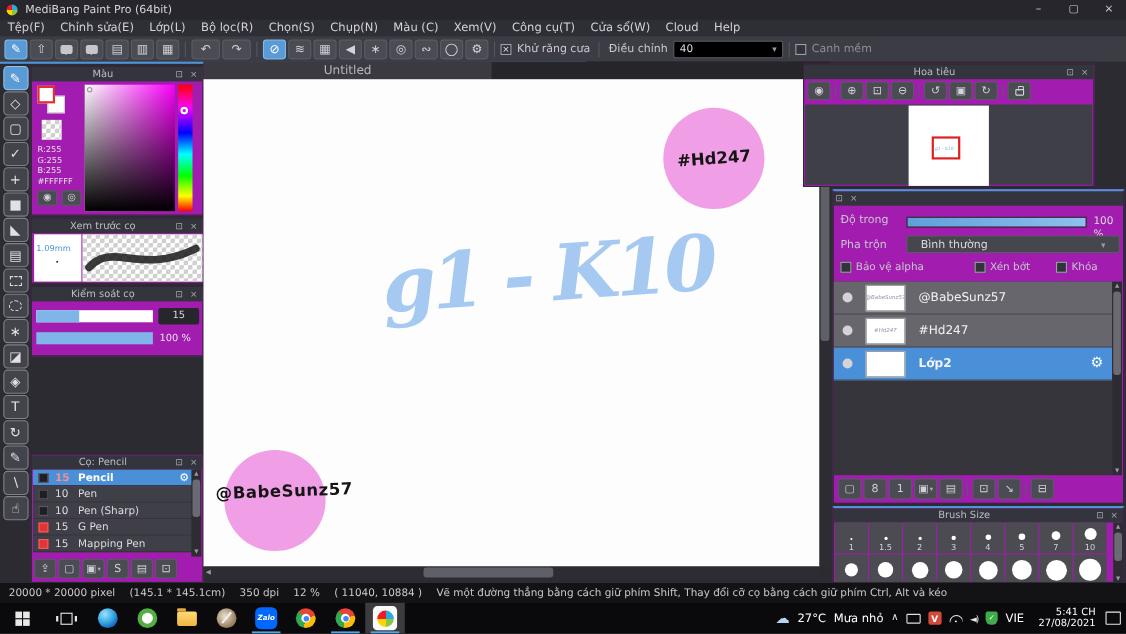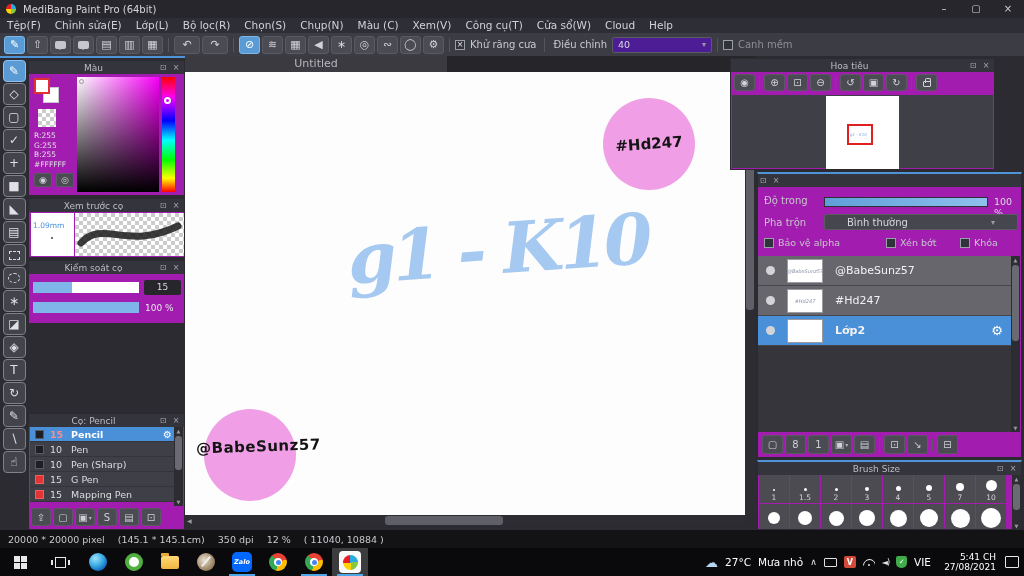--- a/index.html
+++ b/index.html
@@ -20,21 +20,21 @@
 .toolbar{position:absolute;left:0;top:33px;width:1024px;height:23px;background:#3c3c44;display:flex;align-items:center;padding-left:4px;gap:2px;font-size:10px;color:#c9c9cf}
 .tbtn{width:21px;height:18px;background:#4b4b53;border:1px solid #5a5a62;border-radius:3px;display:flex;align-items:center;justify-content:center;font-size:11px;color:#d2d2d8;flex:none}
 .tbtn.wide{width:26px}
 .tbtn.sel{background:#5b9bd5;border-color:#7db8ea;color:#fff}
 .vline{width:1px;height:14px;background:#55555d;margin:0 3px;flex:none}
 .bub{width:11px;height:8px;border-radius:2px;background:#c6c6cc;position:relative}
 .bub::after{content:'';position:absolute;left:2px;bottom:-4px;border:3px solid transparent;border-top-color:#c6c6cc}
 .cb{width:10px;height:10px;border:1px solid #9aa0a8;background:#32323a;display:flex;align-items:center;justify-content:center;font-size:8px;line-height:10px;color:#e8e8ec;flex:none}
 .tlabel{margin:0 3px;white-space:nowrap}
 .dim{color:#8e8e94}
-.dd{width:100px;height:16px;background:#4c1d95;border:1px solid #5a5a62;border-radius:2px;display:flex;align-items:center;padding:0 5px;font-size:9.5px;color:#dcdce0}
+.dd{width:100px;height:16px;background:#000000;border:1px solid #5a5a62;border-radius:2px;display:flex;align-items:center;padding:0 5px;font-size:9.5px;color:#dcdce0}
 .caret{margin-left:auto;color:#9a9aa0;font-size:8px}
 .accentline{position:absolute;left:0;top:56px;width:533px;height:2px;background:var(--accent)}
 
 
 .toolstrip{position:absolute;left:0;top:58px;width:28px;display:flex;flex-direction:column;align-items:center;padding-top:2px;gap:1px}
 .tool{width:23px;height:22px;background:#43434b;border:1px solid #80808a;border-radius:4px;display:flex;align-items:center;justify-content:center;color:#e0e0e6;font-size:12px;flex:none}
 .tool.sel{background:#5b9bd5;border-color:#8fc2f0;color:#fff}
 .dashbox{width:11px;height:9px;border:1px dashed #d8d8de}
 .dashcirc{width:12px;height:10px;border:1px dashed #d8d8de;border-radius:50%}
 
@@ -120,21 +120,21 @@
 .nav-view{position:absolute;left:1px;top:36px;right:1px;bottom:1px;background:#3f3f47}
 .nav-thumb{position:absolute;left:94px;top:1px;width:73px;height:73px;background:#fff}
 .nav-rect{position:absolute;left:21px;top:28px;width:26px;height:21px;border:2px solid #e02020}
 .nav-mini{position:absolute;left:1px;top:6px;font-size:4px;color:#7aaae0;font-style:italic;white-space:nowrap}
 
 
 .p-lay{left:757px;top:172px;width:265px;height:286px;border-top:2px solid var(--accent)}
 .ly-lab{position:absolute;font-size:10px;color:#c6c6cc}
 .ly-slider{position:absolute;left:66px;top:23px;width:164px;height:10px;background:linear-gradient(to right,#5f9fd8,#8fc0ee);border:1px solid #2e2e34}
 .ly-opval{position:absolute;left:236px;top:22px;font-size:9.5px;color:#dcdce0}
-.ly-dd{position:absolute;left:66px;top:40px;width:194px;height:16px;background:#46464e;border:1px solid #5a5a62;border-radius:2px;display:flex;align-items:center;padding:0 22px;font-size:10px;color:#d8d8dc}
+.ly-dd{position:absolute;left:66px;top:40px;width:194px;height:16px;background:#46464e;border:1px solid #5a5a62;border-radius:2px;display:flex;align-items:center;padding:0 12px;font-size:10px;color:#d8d8dc}
 .ly-checks{position:absolute;left:6px;top:63px;display:flex;align-items:center;font-size:9.5px;color:#c6c6cc}
 .lcg{display:flex;align-items:center;gap:4px}
 .lcg.w1{width:122px}.lcg.w2{width:74px}
 .ly-list{position:absolute;left:0;top:82px;width:253px;height:176px;background:#35353b}
 .lrow{height:30px;background:#66666c;border-bottom:1px solid #46464c;display:flex;align-items:center;position:relative}
 .lrow.sel{background:var(--selrow)}
 .leye{width:9px;height:9px;border-radius:50%;background:#d4d4d8;margin-left:8px;flex:none}
 .lthumb{width:36px;height:24px;background:#fff;margin-left:12px;border:1px solid #9a9aa0;display:flex;align-items:center;justify-content:center;overflow:hidden;flex:none}
 .lname{margin-left:12px;font-size:11px;color:#f2f2f4;white-space:nowrap}
 .lrow.sel .lname{font-weight:bold}
@@ -593,20 +593,21 @@
     <span class="sarr" style="bottom:1px">▼</span>
   </div>
 </div>
 
 <div class="status">
   <span>20000 * 20000 pixel</span>
   <span>(145.1 * 145.1cm)</span>
   <span>350 dpi</span>
   <span>12 %</span>
   <span>( 11040, 10884 )</span>
+  <span>Vẽ một đường thẳng bằng cách giữ phím Shift, Thay đổi cỡ cọ bằng cách giữ phím Ctrl, Alt và kéo</span>
 </div>
 
 <div class="taskbar">
   <span class="tcell wide40">
       <span class="winlogo">
         <span></span>
         <span></span>
         <span></span>
         <span></span>
       </span>

